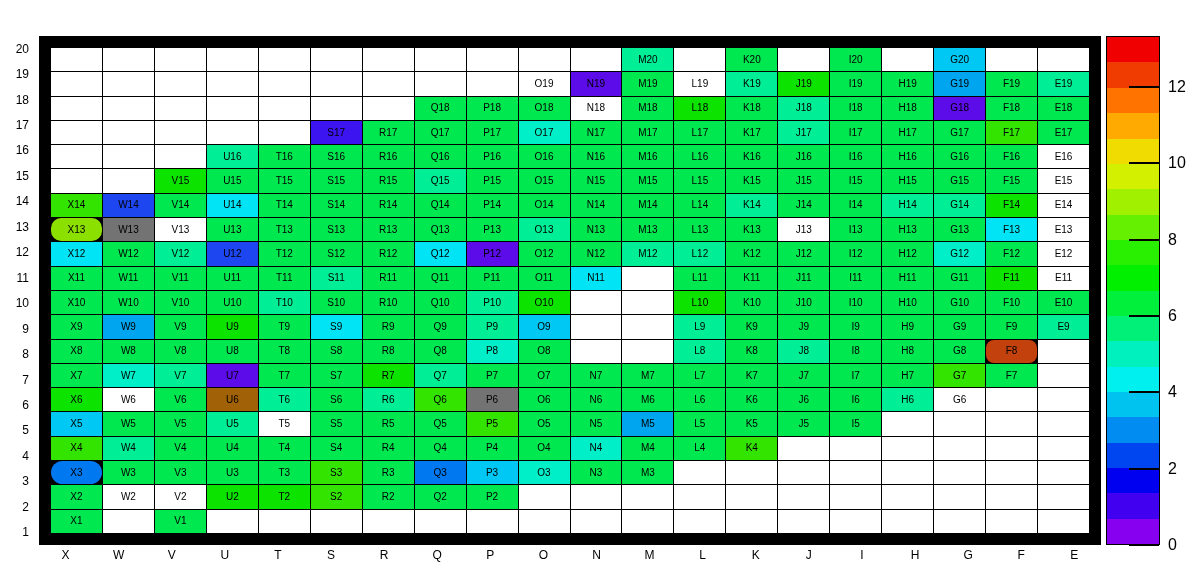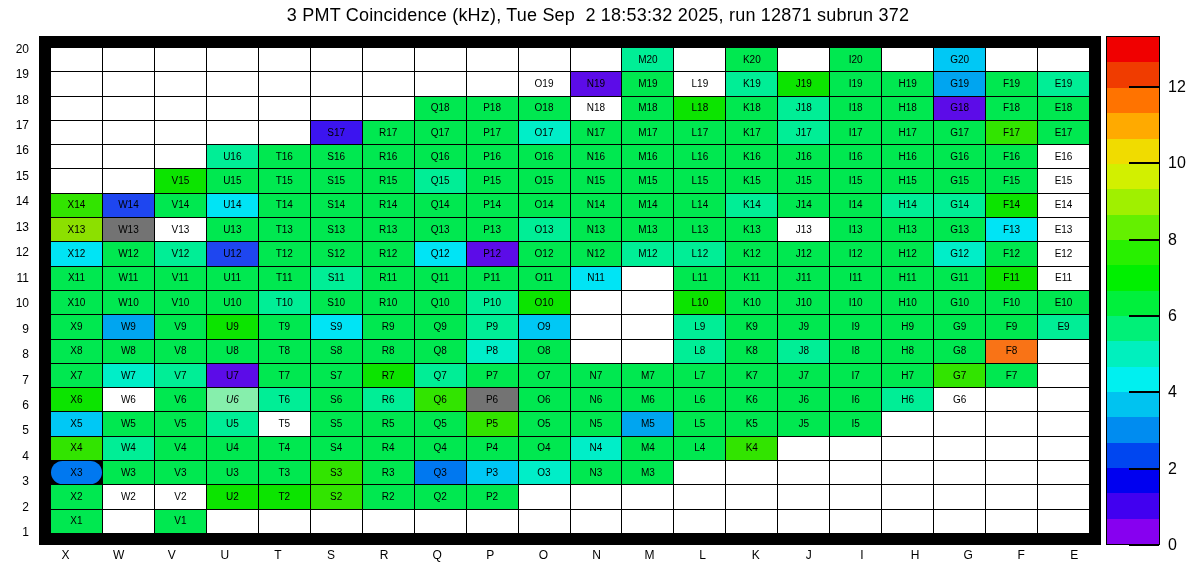--- a/index.html
+++ b/index.html
@@ -38,21 +38,20 @@
   .cbseg{flex:1;}
   #cbticks{position:absolute;left:1106px;top:36px;width:54px;height:509px;}
   .cbtick{position:absolute;right:1px;width:30px;height:2px;background:#000;}
   #cblabels{position:absolute;left:1168px;top:36px;width:28px;height:509px;}
   .cblab{position:absolute;left:0;transform:translateY(50%);font-size:16px;line-height:1;}
 </style>
 </head>
 <body>
 
 <div id="canvas">
-  <div id="title">3 PMT Coincidence (kHz), Tue Sep  2 18:53:32 2025, run 12871 subrun 372</div>
   <div id="yaxis">
       <div class="ylab">20</div>
       <div class="ylab">19</div>
       <div class="ylab">18</div>
       <div class="ylab">17</div>
       <div class="ylab">16</div>
       <div class="ylab">15</div>
       <div class="ylab">14</div>
       <div class="ylab">13</div>
       <div class="ylab">12</div>
@@ -202,21 +201,21 @@
       <div class="cell" style="background: rgb(0, 232, 80);">N14</div>
       <div class="cell" style="background: rgb(0, 232, 80);">M14</div>
       <div class="cell" style="background: rgb(0, 232, 80);">L14</div>
       <div class="cell" style="background: rgb(0, 238, 150);">K14</div>
       <div class="cell" style="background: rgb(0, 232, 80);">J14</div>
       <div class="cell" style="background: rgb(0, 232, 80);">I14</div>
       <div class="cell" style="background: rgb(0, 238, 150);">H14</div>
       <div class="cell" style="background: rgb(0, 238, 150);">G14</div>
       <div class="cell" style="background: rgb(12, 228, 0);">F14</div>
       <div class="cell">E14</div>
-      <div class="cell" style="background: rgb(140, 224, 0);">X13</div>
+      <div class="cell" style="background: rgb(140, 224, 0); border-radius: 10px;">X13</div>
       <div class="cell" style="background: #737373;">W13</div>
       <div class="cell">V13</div>
       <div class="cell" style="background: rgb(0, 232, 80);">U13</div>
       <div class="cell" style="background: rgb(0, 232, 80);">T13</div>
       <div class="cell" style="background: rgb(0, 232, 80);">S13</div>
       <div class="cell" style="background: rgb(0, 232, 80);">R13</div>
       <div class="cell" style="background: rgb(0, 232, 80);">Q13</div>
       <div class="cell" style="background: rgb(0, 232, 80);">P13</div>
       <div class="cell" style="background: rgb(0, 238, 150);">O13</div>
       <div class="cell" style="background: rgb(0, 232, 80);">N13</div>
@@ -320,21 +319,21 @@
       <div class="cell" style="background: rgb(0, 238, 200);">P8</div>
       <div class="cell" style="background: rgb(0, 232, 80);">O8</div>
       <div class="cell"></div>
       <div class="cell"></div>
       <div class="cell" style="background: rgb(0, 238, 150);">L8</div>
       <div class="cell" style="background: rgb(0, 232, 80);">K8</div>
       <div class="cell" style="background: rgb(0, 238, 150);">J8</div>
       <div class="cell" style="background: rgb(0, 232, 80);">I8</div>
       <div class="cell" style="background: rgb(0, 232, 80);">H8</div>
       <div class="cell" style="background: rgb(0, 232, 80);">G8</div>
-      <div class="cell" style="background: #f97316;">F8</div>
+      <div class="cell" style="background: #c2410c; border-radius: 8px;">F8</div>
       <div class="cell"></div>
       <div class="cell" style="background: rgb(0, 232, 80);">X7</div>
       <div class="cell" style="background: rgb(0, 238, 200);">W7</div>
       <div class="cell" style="background: rgb(0, 238, 150);">V7</div>
       <div class="cell" style="background: rgb(92, 12, 232);">U7</div>
       <div class="cell" style="background: rgb(0, 232, 80);">T7</div>
       <div class="cell" style="background: rgb(0, 232, 80);">S7</div>
       <div class="cell" style="background: rgb(12, 228, 0);">R7</div>
       <div class="cell" style="background: rgb(0, 238, 150);">Q7</div>
       <div class="cell" style="background: rgb(0, 232, 80);">P7</div>
@@ -345,21 +344,21 @@
       <div class="cell" style="background: rgb(0, 232, 80);">K7</div>
       <div class="cell" style="background: rgb(0, 232, 80);">J7</div>
       <div class="cell" style="background: rgb(0, 232, 80);">I7</div>
       <div class="cell" style="background: rgb(0, 232, 80);">H7</div>
       <div class="cell" style="background: rgb(50, 228, 0);">G7</div>
       <div class="cell" style="background: rgb(0, 232, 80);">F7</div>
       <div class="cell"></div>
       <div class="cell" style="background: rgb(12, 228, 0);">X6</div>
       <div class="cell">W6</div>
       <div class="cell" style="background: rgb(0, 232, 80);">V6</div>
-      <div class="cell" style="background: #86efac; font-style: italic;">U6</div>
+      <div class="cell" style="background: #a16207;">U6</div>
       <div class="cell" style="background: rgb(0, 238, 150);">T6</div>
       <div class="cell" style="background: rgb(0, 232, 80);">S6</div>
       <div class="cell" style="background: rgb(0, 238, 150);">R6</div>
       <div class="cell" style="background: rgb(50, 228, 0);">Q6</div>
       <div class="cell" style="background: #737373;">P6</div>
       <div class="cell" style="background: rgb(0, 232, 80);">O6</div>
       <div class="cell" style="background: rgb(0, 232, 80);">N6</div>
       <div class="cell" style="background: rgb(0, 232, 80);">M6</div>
       <div class="cell" style="background: rgb(0, 232, 80);">L6</div>
       <div class="cell" style="background: rgb(0, 232, 80);">K6</div>

